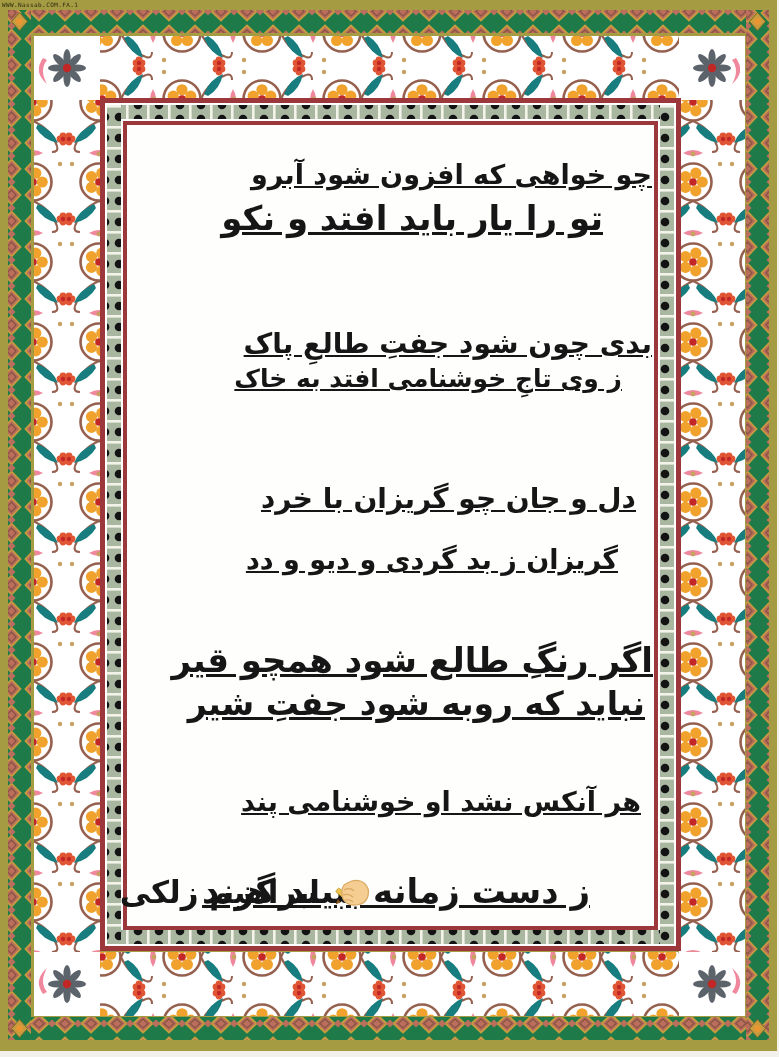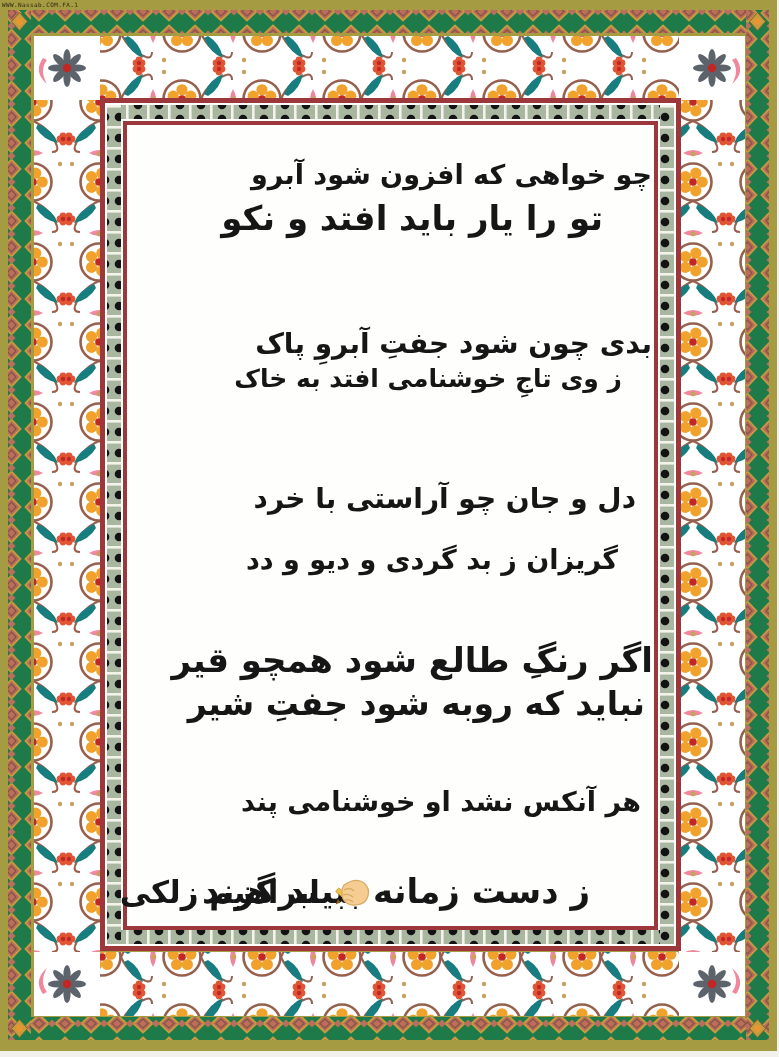--- a/index.html
+++ b/index.html
@@ -18,20 +18,21 @@
     position:absolute; top:0; left:2px; width:120px; height:9px;
     font-family:"DejaVu Sans Mono", monospace;
     font-size:6px; line-height:9px; color:#2f2b12; letter-spacing:.4px;
     white-space:nowrap; overflow:hidden;
   }
   .poem{position:absolute; inset:0;}
   .pl{
     position:absolute; direction:rtl; white-space:nowrap;
     color:var(--ink); font-weight:700; line-height:1.25;
     font-family:"DejaVu Sans", sans-serif;
+    text-decoration:underline;
   }
   .sig{
     position:absolute; direction:rtl; white-space:nowrap;
     color:var(--ink); font-weight:600; font-size:31px; line-height:1.2;
     display:flex; flex-direction:row; align-items:center; gap:10px;
   }
   .sig-icon{display:inline-block; width:42px; height:36px;}
   .sig-icon svg{display:block;}
 </style>
 </head>
@@ -160,24 +161,24 @@
     <rect x="123" y="121" width="535" height="809" fill="var(--maroon)"></rect>
     <rect x="127" y="125" width="527" height="801" fill="var(--paper)"></rect>
   </svg>
 
   <div class="watermark">WWW.Nassab.COM.FA.1</div>
 
   <div class="poem">
     <div class="pl" style="top:158px; right:127px; font-size:27px">چو خواهی که افزون شود آبرو</div>
     <div class="pl" style="top:197px; right:176px; font-size:34px">تو را یار باید افتد و نکو</div>
 
-    <div class="pl" style="top:326px; right:127px; font-size:28px">بدی چون شود جفتِ آبروِ پاک</div>
+    <div class="pl" style="top:326px; right:127px; font-size:28px">بدی چون شود جفتِ طالعِ پاک</div>
     <div class="pl" style="top:363px; right:157px; font-size:25px">ز وی تاجِ خوشنامی افتد به خاک</div>
 
-    <div class="pl" style="top:481px; right:143px; font-size:28px">دل و جان چو آراستی با خرد</div>
+    <div class="pl" style="top:481px; right:143px; font-size:28px">دل و جان چو گریزان با خرد</div>
     <div class="pl" style="top:543px; right:161px; font-size:27px">گریزان ز بد گردی و دیو و دد</div>
 
     <div class="pl" style="top:639px; right:126px; font-size:34px">اگر رنگِ طالع شود همچو قیر</div>
     <div class="pl" style="top:683px; right:134px; font-size:33px">نباید که روبه شود جفتِ شیر</div>
 
     <div class="pl" style="top:785px; right:138px; font-size:27px">هر آنکس نشد او خوشنامی پند</div>
     <div class="pl" style="top:870px; right:189px; font-size:34px">ز دست زمانه ببیند گزند</div>
 
     <div class="sig" style="top:874px; right:407px">
       <span class="sig-icon" title="✍🏼">

